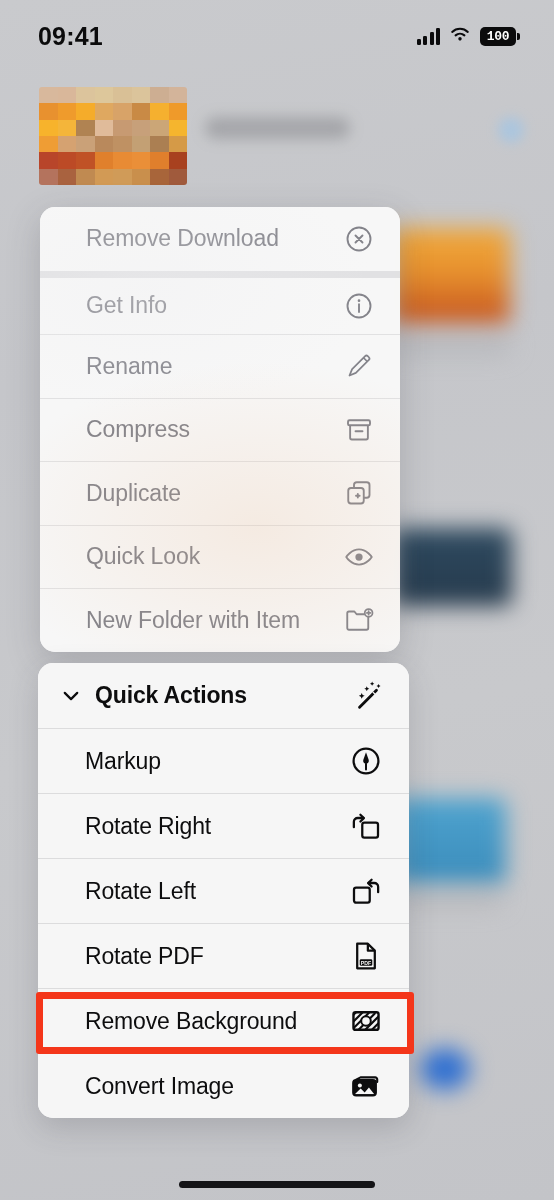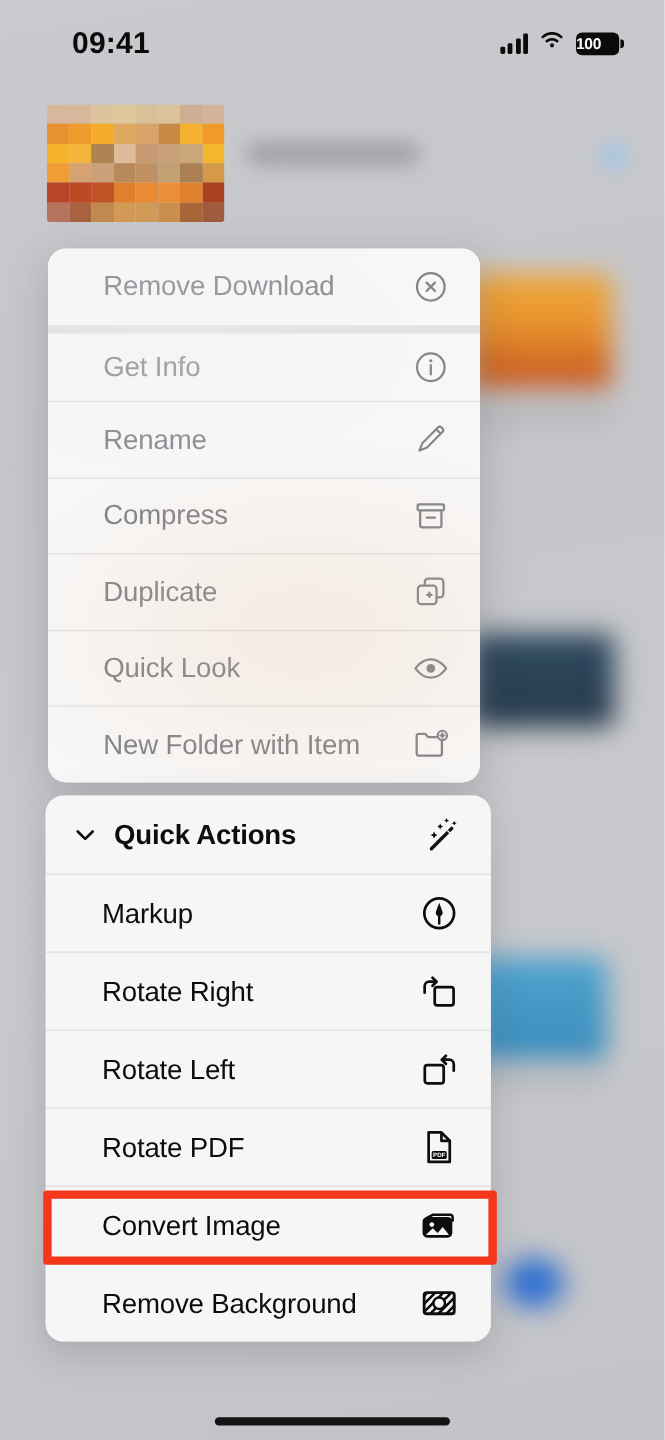--- a/index.html
+++ b/index.html
@@ -22,21 +22,21 @@
 
   
   #status-bar {
     position: absolute;
     top: 0; left: 0;
     width: 554px;
     height: 66px;
     display: flex;
     align-items: center;
     justify-content: space-between;
-    padding: 0 38px 0 60px;
+    padding: 0 38px 0 38px;
     z-index: 60;
   }
   #clock {
     font-size: 25px;
     font-weight: 700;
     color: #0b0b0c;
     letter-spacing: 0.2px;
     padding-top: 6px;
   }
   #status-right {
@@ -58,20 +58,22 @@
   .sig-bars i:nth-child(4) { height: 17px; }
 
   .batt {
     position: relative;
     width: 36px;
     height: 19px;
     border-radius: 5px;
     background: #0b0b0c;
     display: flex;
     align-items: center;
+    justify-content: center;
+    font-family: Liberation Mono, monospace;
   }
   .batt::after {
     content: "";
     position: absolute;
     right: -4px;
     top: 6px;
     width: 3px;
     height: 7px;
     background: #0b0b0c;
     border-radius: 0 2px 2px 0;
@@ -498,50 +500,50 @@
         <svg viewBox="0 0 24 24" fill="none">
           <path d="M5.4 2.8h8.0l5.2 5.2v13.2H5.4z" stroke="currentColor" stroke-width="1.7" stroke-linejoin="round"></path>
           <path d="M13.4 2.8v5.2h5.2" stroke="currentColor" stroke-width="1.7" stroke-linejoin="round"></path>
           <rect x="7.3" y="14.4" width="9.4" height="5.0" rx="1.0" fill="currentColor"></rect>
           <text x="12.0" y="18.4" text-anchor="middle" font-size="3.9" font-family="Liberation Sans, sans-serif" font-weight="700" fill="#f6f6f6">PDF</text>
         </svg>
       </span>
     </div>
 
     <div class="row">
-      <span class="label">Convert Image</span>
-      <span class="icon">
-        <svg viewBox="0 0 24 24" fill="none">
-          <path d="M4.6 7.2l3.3-1.7h11.0a1.5 1.5 0 0 1 1.5 1.5v2.0" stroke="currentColor" stroke-width="1.6" stroke-linecap="round" stroke-linejoin="round"></path>
-          <rect x="2.4" y="7.6" width="17.0" height="11.4" rx="2.2" fill="currentColor"></rect>
-          <circle cx="7.4" cy="11.6" r="1.5" fill="#f6f6f6"></circle>
-          <path d="M3.6 18.2l4.4-4.3 3.0 2.9 3.2-3.6 4.0 5.0z" fill="#f6f6f6"></path>
-          <rect x="2.4" y="7.6" width="17.0" height="11.4" rx="2.2" stroke="currentColor" stroke-width="1.6"></rect>
-        </svg>
-      </span>
-    </div>
-
-    <div class="row">
       <span class="label">Remove Background</span>
       <span class="icon">
         <svg viewBox="0 0 24 24" fill="none">
           <defs>
             <clipPath id="rbclip">
               <rect x="2.6" y="5.4" width="18.8" height="13.2" rx="1.6"></rect>
             </clipPath>
           </defs>
           <g clip-path="url(#rbclip)">
             <path d="M-4 14 L10 0 M-1 16 L13 2 M2 18 L16 4 M5 20 L19 6 M8 22 L22 8 M11 24 L25 10 M14 26 L28 12" stroke="currentColor" stroke-width="1.6"></path>
           </g>
           <circle cx="12" cy="12" r="3.6" fill="#f6f6f6"></circle>
           <circle cx="12" cy="12" r="3.6" stroke="currentColor" stroke-width="1.5"></circle>
           <rect x="2.6" y="5.4" width="18.8" height="13.2" rx="1.6" stroke="currentColor" stroke-width="1.8"></rect>
         </svg>
       </span>
     </div>
 
+    <div class="row">
+      <span class="label">Convert Image</span>
+      <span class="icon">
+        <svg viewBox="0 0 24 24" fill="none">
+          <path d="M4.6 7.2l3.3-1.7h11.0a1.5 1.5 0 0 1 1.5 1.5v2.0" stroke="currentColor" stroke-width="1.6" stroke-linecap="round" stroke-linejoin="round"></path>
+          <rect x="2.4" y="7.6" width="17.0" height="11.4" rx="2.2" fill="currentColor"></rect>
+          <circle cx="7.4" cy="11.6" r="1.5" fill="#f6f6f6"></circle>
+          <path d="M3.6 18.2l4.4-4.3 3.0 2.9 3.2-3.6 4.0 5.0z" fill="#f6f6f6"></path>
+          <rect x="2.4" y="7.6" width="17.0" height="11.4" rx="2.2" stroke="currentColor" stroke-width="1.6"></rect>
+        </svg>
+      </span>
+    </div>
+
   </div>
 
   <div id="highlight-box" style="border-color: rgb(244, 54, 26);"></div>
 
   <div id="home-indicator"></div>
 
 </div>
 
 </body></html>

